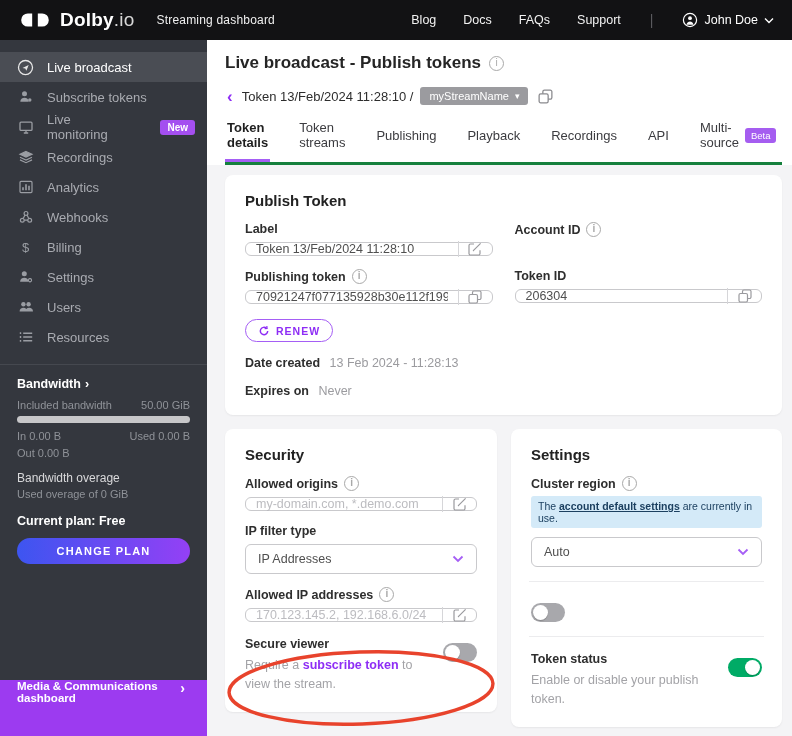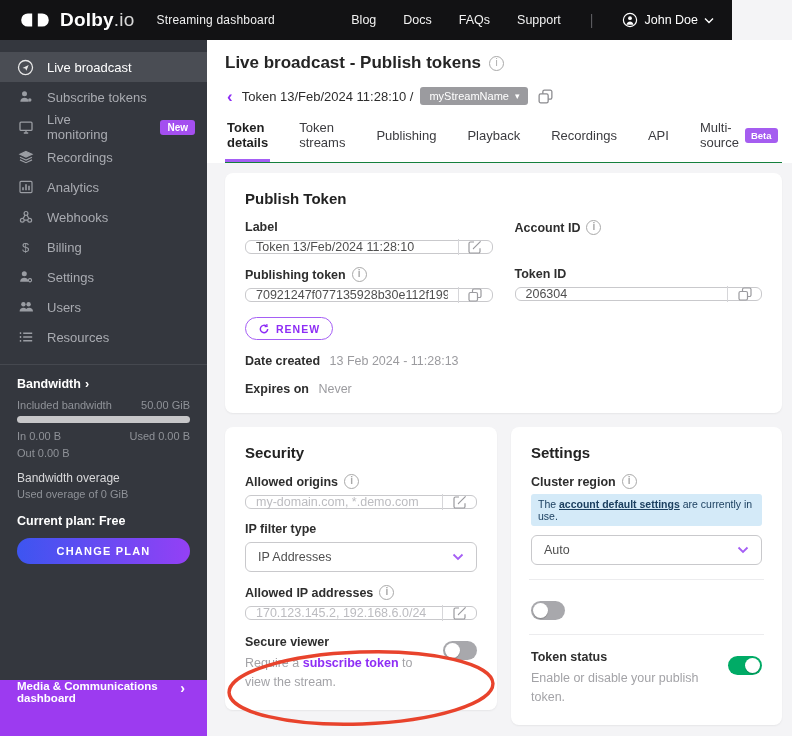--- a/index.html
+++ b/index.html
@@ -1,21 +1,21 @@
 <!DOCTYPE html>
 <html><head>
 <meta charset="utf-8">
 <style>
   * { margin:0; padding:0; box-sizing:border-box; }
   html,body { width:792px; height:736px; overflow:hidden; background:#f4f4f6;
     font-family:"Liberation Sans", sans-serif; }
   body { position:relative; }
 
   
-  .topbar { position:absolute; left:0; top:0; width:732px; height:40px; background:#121214;
+  .topbar { position:absolute; left:0; top:0; width:792px; height:40px; background:#121214;
     display:flex; align-items:center; padding:0 18px; color:#fff; z-index:5; }
   .brand { display:flex; align-items:center; gap:8px; }
   .brand svg { display:block; }
   .brand-name { font-size:19px; font-weight:700; letter-spacing:.2px; }
   .brand-suffix { font-weight:300; color:#d8d8d8; }
   .app-title { font-size:12px; color:#f0f0f0; margin-left:22px; letter-spacing:.2px; }
   .topnav { margin-left:auto; display:flex; align-items:center; gap:27px; }
   .topnav .tlink { font-size:12.5px; color:#f2f2f2; cursor:pointer; }
   .top-divider { color:#5a5a5e; font-size:14px; margin:0 2px; }
   .user-menu { display:flex; align-items:center; gap:6px; cursor:pointer; font-size:12.5px; }
@@ -55,25 +55,25 @@
   .page-title { font-size:17px; font-weight:600; color:#252525; }
   .info-i { width:15px; height:15px; border-radius:50%; border:1.2px solid #a9a9a9; color:#a9a9a9;
     font-size:10px; line-height:12.5px; text-align:center; display:inline-block; font-style:normal; flex:0 0 auto; }
   .crumb-row { display:flex; align-items:center; gap:7px; margin:14px 0 0 2px; }
   .crumb-back { color:#8e2df5; font-size:17px; font-weight:700; line-height:1; cursor:pointer; margin-right:2px; }
   .crumb-text { font-size:13px; color:#2d2d2d; }
   .stream-badge { background:#9b9b9f; color:#fff; font-size:11px; border-radius:3px;
     padding:3px 9px; display:flex; align-items:center; gap:6px; cursor:pointer; }
   .icon-btn { background:none; border:none; color:#8a8a8e; cursor:pointer; display:flex;
     align-items:center; padding:0 2px; }
-  .tabs { display:flex; margin-top:15px; border-bottom:1px solid #15803d; }
+  .tabs { display:flex; margin-top:15px; border-bottom:3px solid #15803d; }
   .tab { font-size:13px; color:#3c3c40; padding:0 2px 9px 2px; margin-right:27px; cursor:pointer;
     display:flex; align-items:center; gap:6px; border-bottom:3px solid transparent; }
   .tab.active { font-weight:700; color:#1f1f1f; border-bottom-color:#a55ef5; }
-  .beta-badge { background:#a55df0; color:#fff; font-size:9.5px; font-weight:700; border-radius:3px; padding:2px 6px; }
+  .beta-badge { background:#a55df0; color:#fff; font-size:9.5px; font-weight:400; border-radius:3px; padding:2px 6px; }
 
   .content { padding:10px 10px 0 18px; }
   .card { background:#fff; border-radius:8px; box-shadow:0 1px 2px rgba(0,0,0,.06); padding:17px 20px; }
   .card-title { font-size:15px; font-weight:600; color:#222; margin-bottom:13px; }
   .f-label { font-size:12.5px; color:#2e2e2e; font-weight:600; display:flex; align-items:center; gap:6px; margin-bottom:6px; }
   .inp-row { display:flex; align-items:center; border:1px solid #c9c9cc; border-radius:6px; height:14px; background:#fff; }
   .inp-row input { flex:1; border:none; outline:none; padding:0 10px; font-size:12.5px; color:#4f4f4f;
     font-family:inherit; background:transparent; min-width:0; }
   .inp-row input::placeholder { color:#bcbcc0; }
   .inp-side { width:34px; border-left:1px solid #d6d6d9; display:flex; align-items:center; justify-content:center; }

